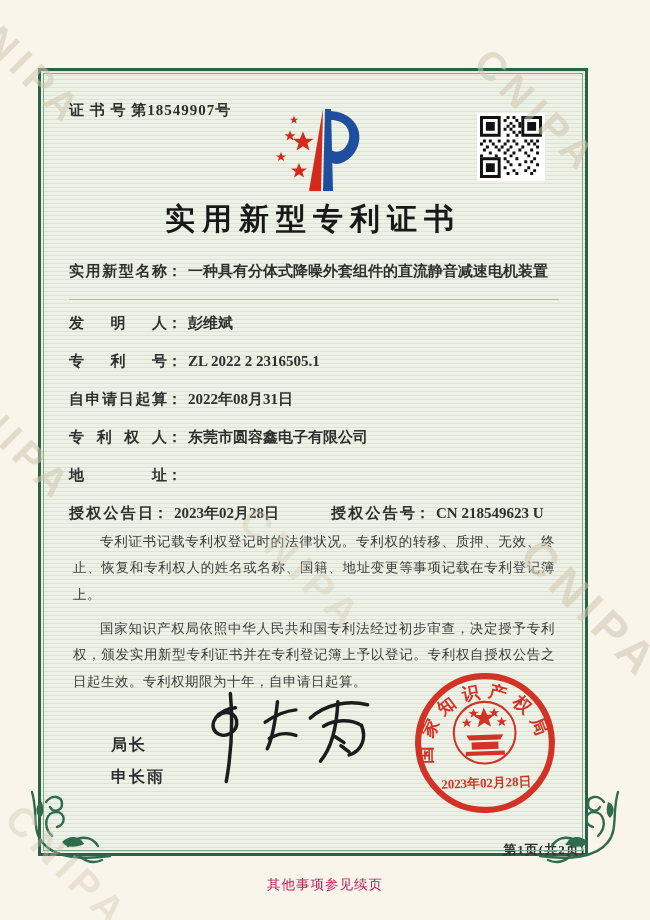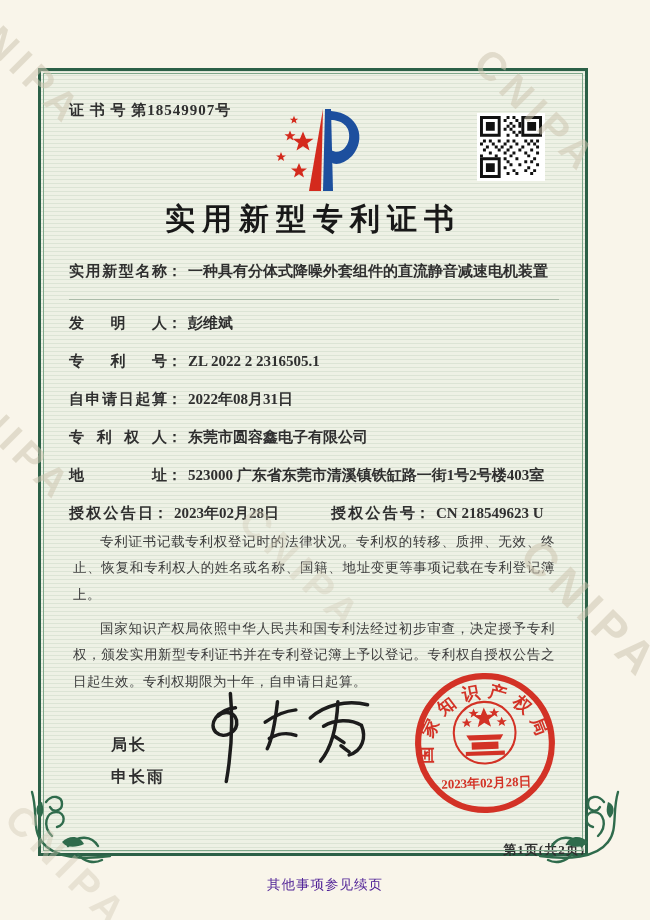--- a/index.html
+++ b/index.html
@@ -33,21 +33,21 @@
          text-align:justify;color:#3c3c3c;letter-spacing:.5px;}
   .paras p{margin:0 0 8px 0;text-indent:2em;}
   .signer{position:absolute;left:38px;top:658px;font-size:16px;font-weight:600;line-height:32px;letter-spacing:2px;margin-left:32px;}
   .signature{position:absolute;left:130px;top:615px;width:215px;height:100px;}
   .seal{position:absolute;left:372px;top:600px;width:144px;height:144px;opacity:.95;transform:rotate(-2deg);}
   .pageinfo{position:absolute;left:0;top:770px;width:100%;text-align:right;font-size:13px;font-weight:600;letter-spacing:1px;}
   .corner{position:absolute;width:92px;height:88px;z-index:4;}
   .corner.left{left:20px;top:784px;}
   .corner.right{left:538px;top:784px;transform:scaleX(-1);}
   .footnote{position:absolute;left:0;top:876px;width:100%;text-align:center;
-            font-size:13.5px;color:#4c1d95;letter-spacing:1px;}
+            font-size:13.5px;color:#be185d;letter-spacing:1px;}
 </style>
 </head>
 <body>
 
 <div class="page">
 
   <span class="wm" style="left:-18px;top:-8px;">CNIPA</span>
   <span class="wm" style="left:497px;top:40px;">CNIPA</span>
   <span class="wm" style="left:-28px;top:368px;">CNIPA</span>
   <span class="wm" style="left:262px;top:498px;opacity:.35;">CNIPA</span>
@@ -118,21 +118,20 @@
         <span class="fvalue">2022年08月31日</span>
       </div>
       <div class="frow">
         <span class="flabel">专利权人</span>
           <span class="fcolon">：</span>
         <span class="fvalue">东莞市圆容鑫电子有限公司</span>
       </div>
       <div class="frow">
         <span class="flabel">地址</span>
           <span class="fcolon">：</span>
-        <span class="fvalue">523000 广东省东莞市清溪镇铁缸路一街1号2号楼403室</span>
       </div>
       <div class="frow">
         <span class="fpair grp1">
           <span class="flabel">授权公告日</span>
             <span class="fcolon">：</span>
           <span>2023年02月28日</span>
         </span>
         <span class="fpair">
           <span class="flabel">授权公告号</span>
             <span class="fcolon">：</span>

